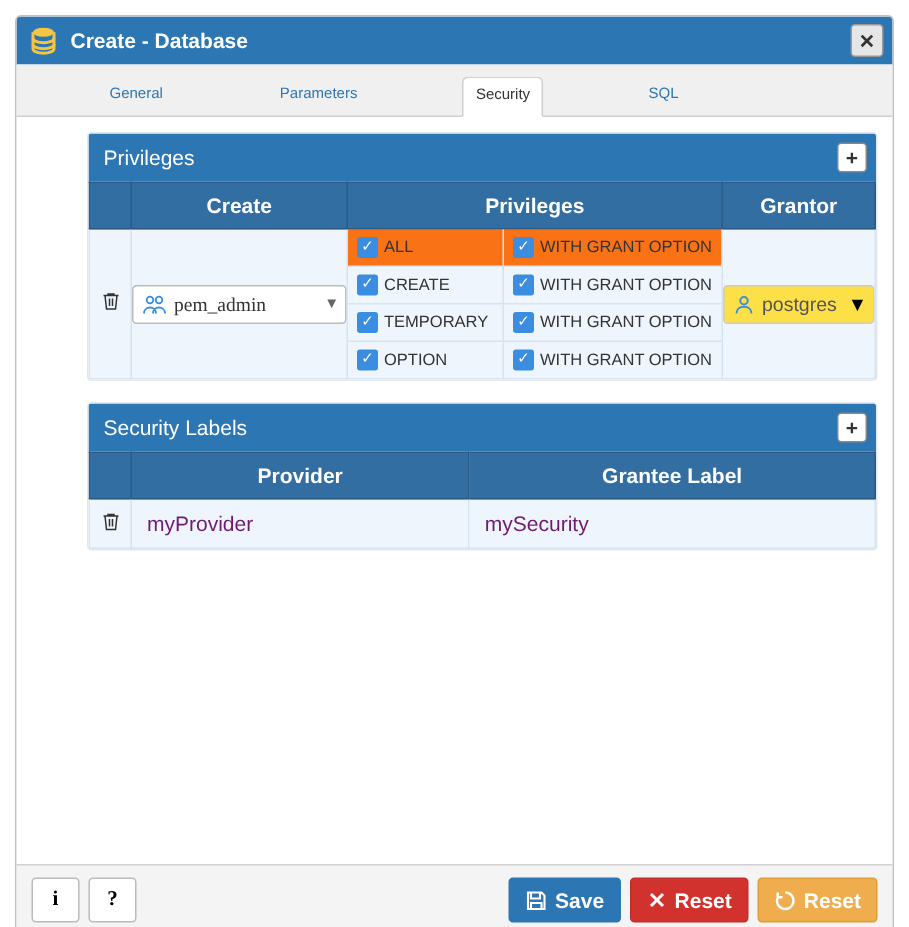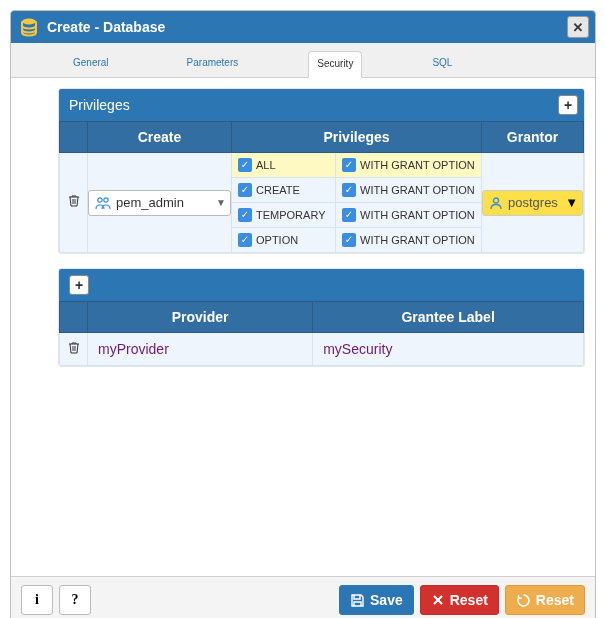--- a/index.html
+++ b/index.html
@@ -15,33 +15,33 @@
 .body { padding: 10px; height: 498px; background: #fff; position: relative; }
 .panel { border: 1px solid #e4e8ee; border-radius: 3px; margin-bottom: 14px; overflow: hidden; margin-left: 37px; }
 .panel-hdr { background: #2c76b4; color: #fff; height: 32px; display: flex; align-items: center; padding: 0 6px 0 10px; font-size: 14px; }
 .panel-hdr span { flex: 1; }
 .add-btn { width: 20px; height: 20px; background: #fff; border: 1px solid #888; border-radius: 3px; display: flex; align-items: center; justify-content: center; font-weight: bold; color: #333; cursor: pointer; font-size: 14px; }
 .tbl { width: 100%; border-collapse: collapse; }
 .tbl th { background: #326ea1; color: #fff; font-weight: 600; font-size: 14px; padding: 7px 8px; border: 1px solid #2a5a85; text-align: center; }
 .tbl td { border: 1px solid #d6e4f2; background: #eef5fc; padding: 0; vertical-align: middle; }
 .del-col { width: 28px; text-align: center; }
 .trash { cursor: pointer; }
-.grantee-cell { padding: 4px 6px; }
+.grantee-cell { padding: 4px 6px; font-family: Liberation Serif, serif; }
 .combo { display: flex; align-items: center; border: 1px solid #bbb; background: #fff; border-radius: 3px; height: 26px; padding: 0 4px 0 6px; }
 .combo .usr-icon { margin-right: 5px; }
 .combo .txt { flex: 1; color: #333; }
 .combo .caret { color: #666; font-size: 10px; }
 .grantor-cell { padding: 4px 6px; }
 .grantor { display: flex; align-items: center; border: 1px solid #ccc; background: #fde047; border-radius: 3px; height: 26px; padding: 0 4px 0 6px; }
 .grantor .usr-icon { margin-right: 5px; }
 .grantor .txt { flex: 1; color: #555; }
 .priv-cell { padding: 0; }
 .priv-row { display: flex; border-bottom: 1px solid #d6e4f2; }
 .priv-row:last-child { border-bottom: none; }
-.priv-row.first { background: #fef9c3; }
+.priv-row.first { background: #f97316; }
 .pcell { display: flex; align-items: center; padding: 5px 6px; font-size: 11px; color: #333; }
 .pcell.left { width: 104px; border-right: 1px solid #d6e4f2; }
 .pcell.right { flex: 1; }
 .chk { width: 14px; height: 14px; background: #3a8de0; border-radius: 2px; margin-right: 4px; display: inline-flex; align-items: center; justify-content: center; flex-shrink: 0; }
 .chk::after { content: "✓"; color: #fff; font-size: 10px; line-height: 1; }
 .sec-row td { padding: 8px 10px; color: #701a75; font-size: 14px; }
 .footer { background: #f4f4f4; border-top: 1px solid #d0d0d0; padding: 8px 10px; display: flex; gap: 6px; }
 .fbtn { height: 30px; border: 1px solid #bbb; border-radius: 3px; background: #fff; display: flex; align-items: center; justify-content: center; padding: 0 10px; cursor: pointer; font-size: 14px; }
 .fbtn.icon-only { width: 32px; padding: 0; font-weight: bold; font-family: Georgia, serif; }
 .spacer { flex: 1; }
@@ -160,20 +160,21 @@
                 <span class="caret">▼</span>
               </div>
             </td>
           </tr>
         </tbody>
       </table>
     </div>
 
     <div class="panel">
       <div class="panel-hdr">
+        <span>Security Labels</span>
         <div class="add-btn">+</div>
       </div>
       <table class="tbl">
         <thead>
           <tr>
             <th class="del-col"></th>
             <th>Provider</th>
             <th>Grantee Label</th>
           </tr>
         </thead>

